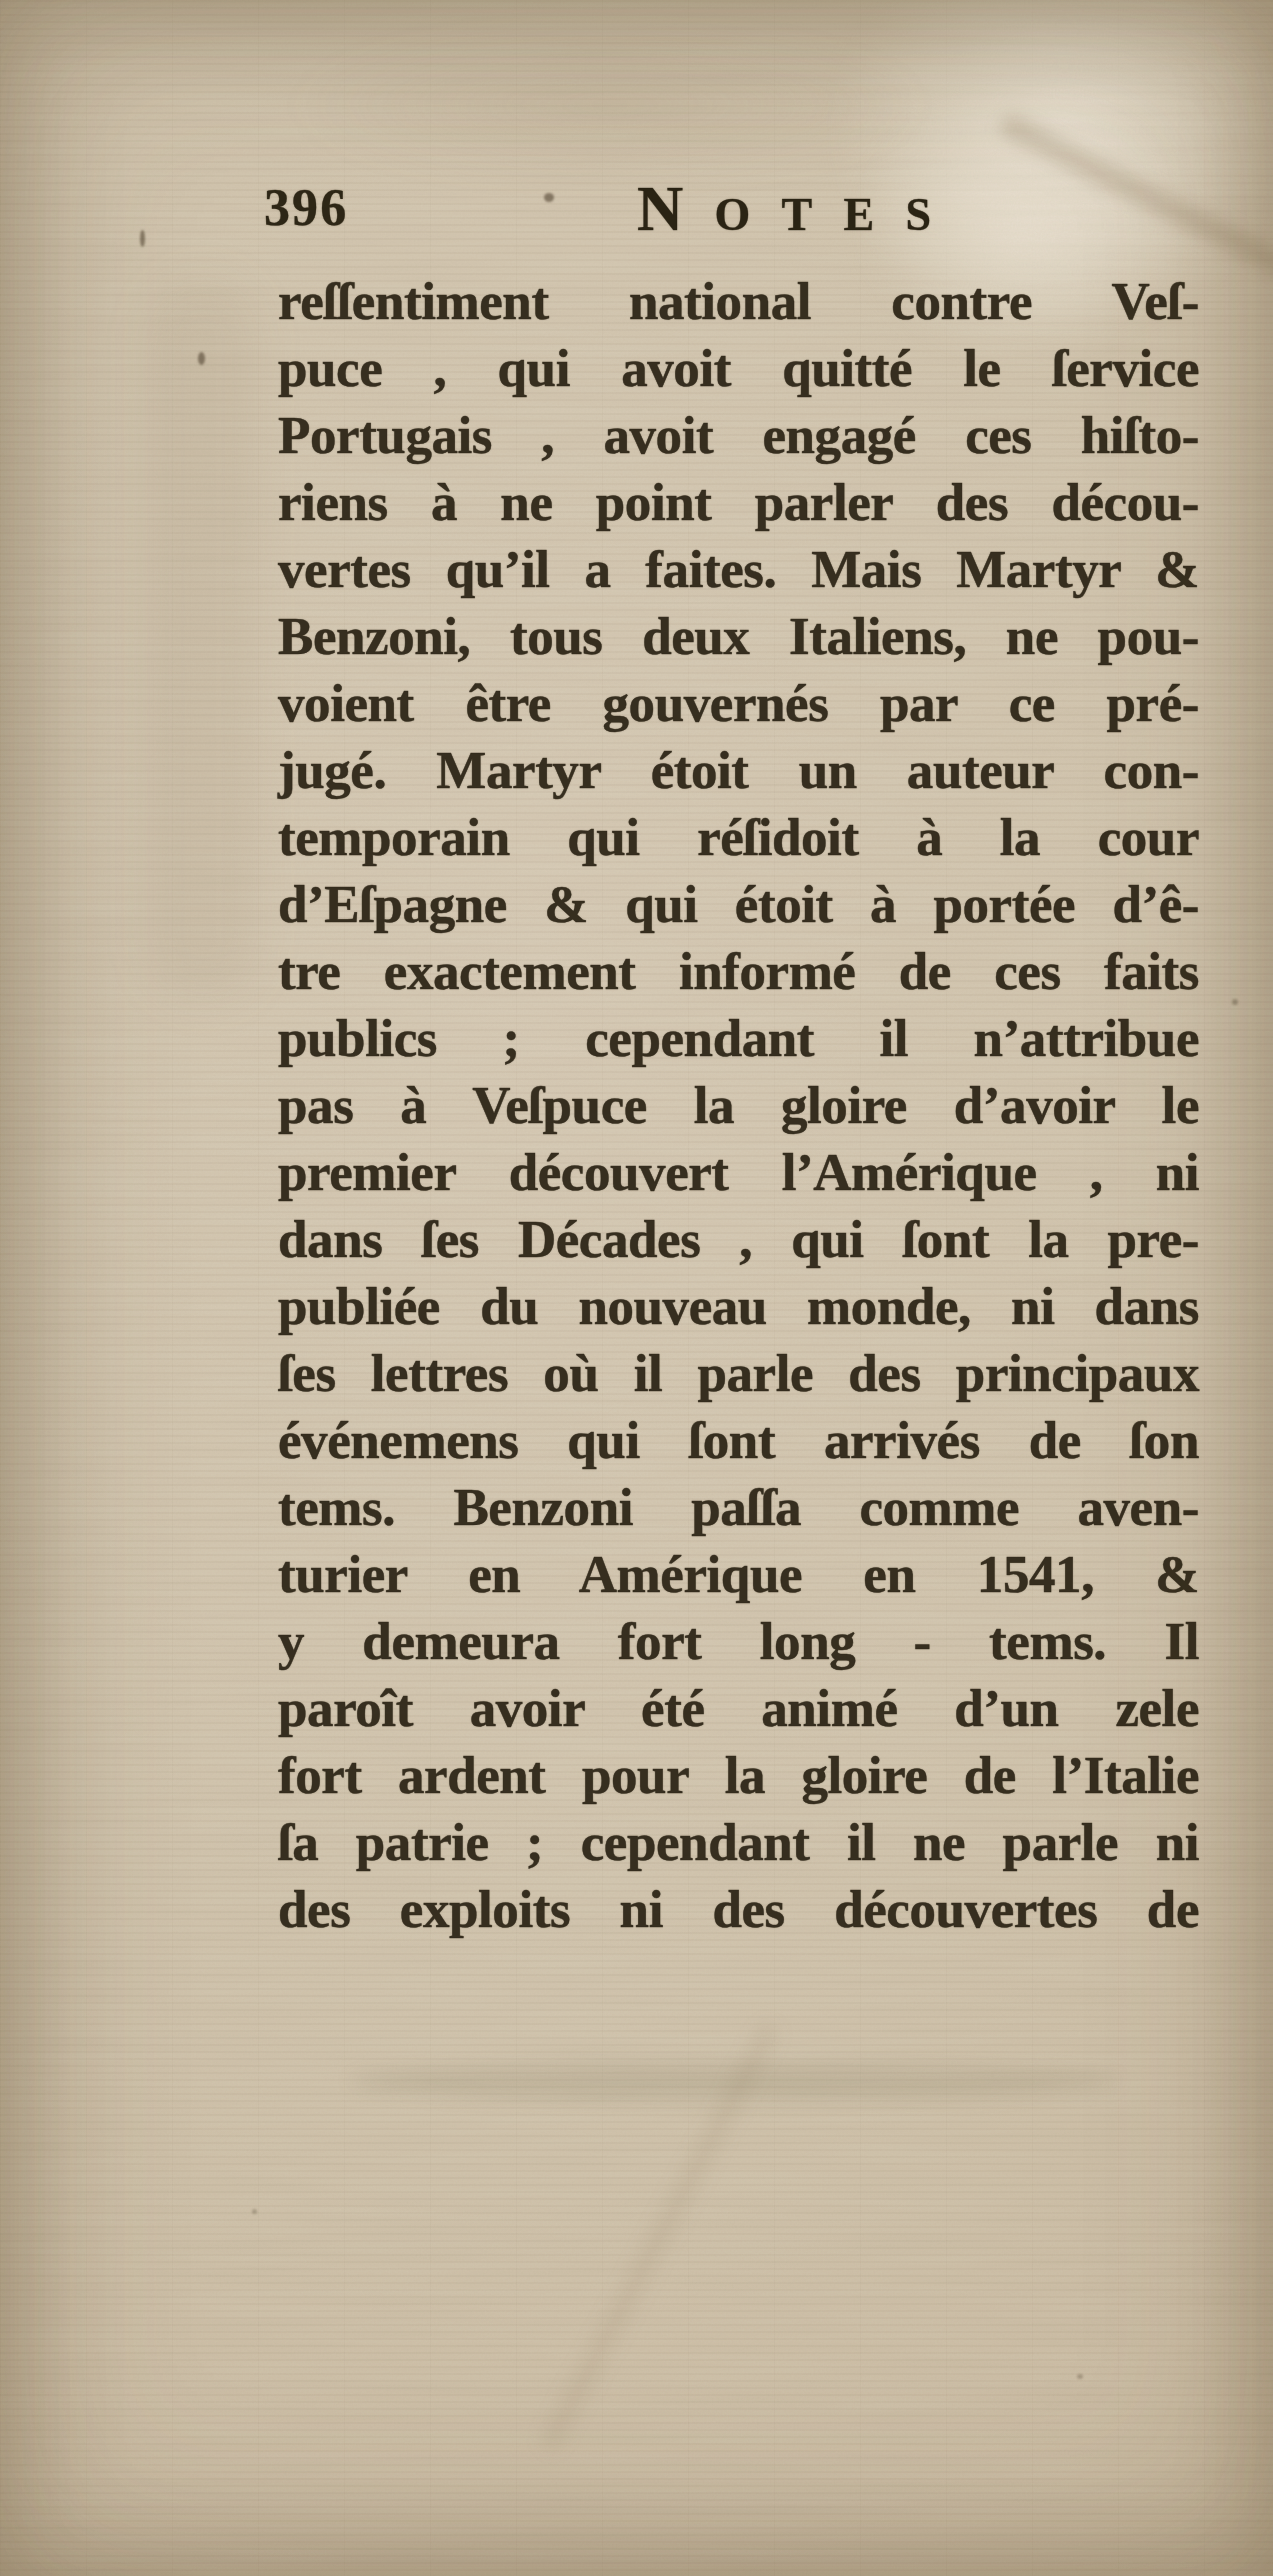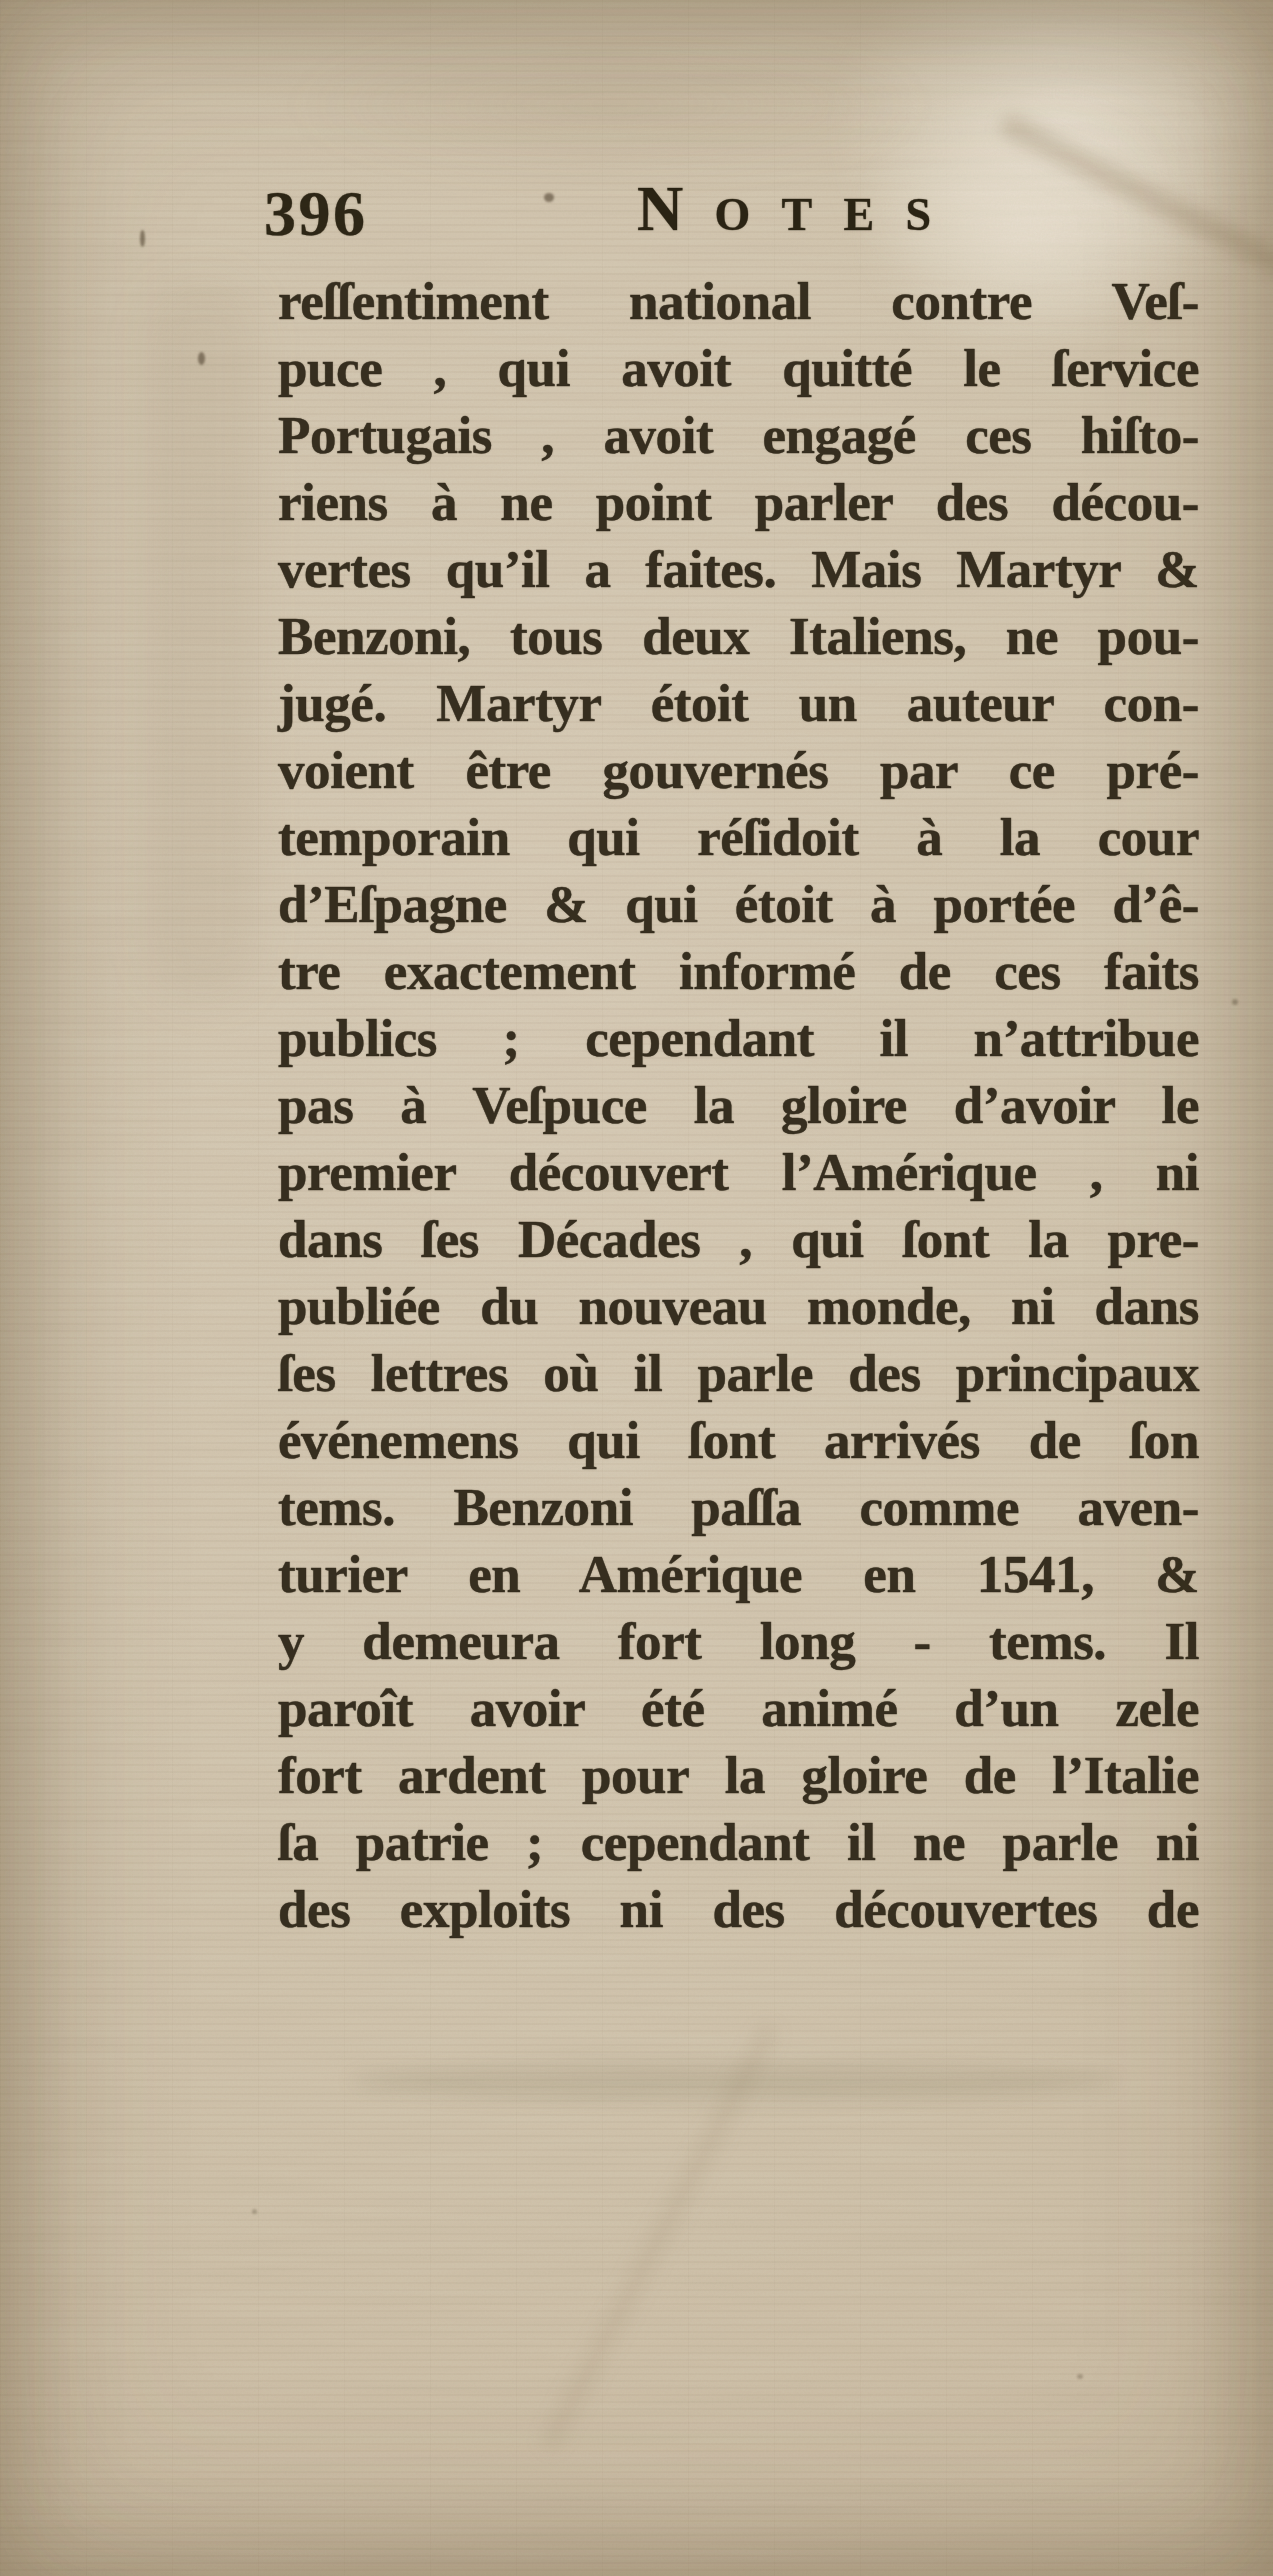--- a/index.html
+++ b/index.html
@@ -15,21 +15,21 @@
         rgba(121,103,75,0.035) 0px, rgba(121,103,75,0.035) 1px,
         rgba(0,0,0,0) 1px, rgba(0,0,0,0) 86px),
       radial-gradient(ellipse 120% 90% at 42% 38%,
         var(--paper,#d9cdb9) 0%, #d4c8b2 40%, #cec0a8 72%, #c3b499 100%);
     font-family:"Liberation Serif","DejaVu Serif",serif;
   }
 
   
   .page-number {
     position:absolute; left:264px; top:182px;
-    font-size:64px; line-height:1; font-weight:700;
+    font-size:52px; line-height:1; font-weight:700;
     color:#2e2716; letter-spacing:0.04em;
     -webkit-text-stroke:0.4px rgba(46,38,22,.65);
     text-shadow:0 0 2px rgba(60,48,28,.35);
   }
   .header-title {
     position:absolute; left:637px; top:180px;
     display:inline-block;
     font-size:46px; line-height:58px; font-weight:700;
     letter-spacing:0.68em;
     color:#2b2414;
@@ -141,22 +141,22 @@
     <span class="header-title">NOTES</span>
   </div>
 
   <div class="text-block">
     <div class="line">reſſentiment national contre Veſ-</div>
     <div class="line">puce , qui avoit quitté le ſervice</div>
     <div class="line">Portugais , avoit engagé ces hiſto-</div>
     <div class="line">riens à ne point parler des décou-</div>
     <div class="line">vertes qu’il a faites. Mais Martyr &amp;</div>
     <div class="line">Benzoni, tous deux Italiens, ne pou-</div>
+    <div class="line">voient être gouvernés par ce pré-</div>
     <div class="line">jugé. Martyr étoit un auteur con-</div>
-    <div class="line">voient être gouvernés par ce pré-</div>
     <div class="line">temporain qui réſidoit à la cour</div>
     <div class="line">d’Eſpagne &amp; qui étoit à portée d’ê-</div>
     <div class="line">tre exactement informé de ces faits</div>
     <div class="line">publics ; cependant il n’attribue</div>
     <div class="line">pas à Veſpuce la gloire d’avoir le</div>
     <div class="line">premier découvert l’Amérique , ni</div>
     <div class="line">dans ſes Décades , qui ſont la pre-</div>
     <div class="line">publiée du nouveau monde, ni dans</div>
     <div class="line">ſes lettres où il parle des principaux</div>
     <div class="line">événemens qui ſont arrivés de ſon</div>

